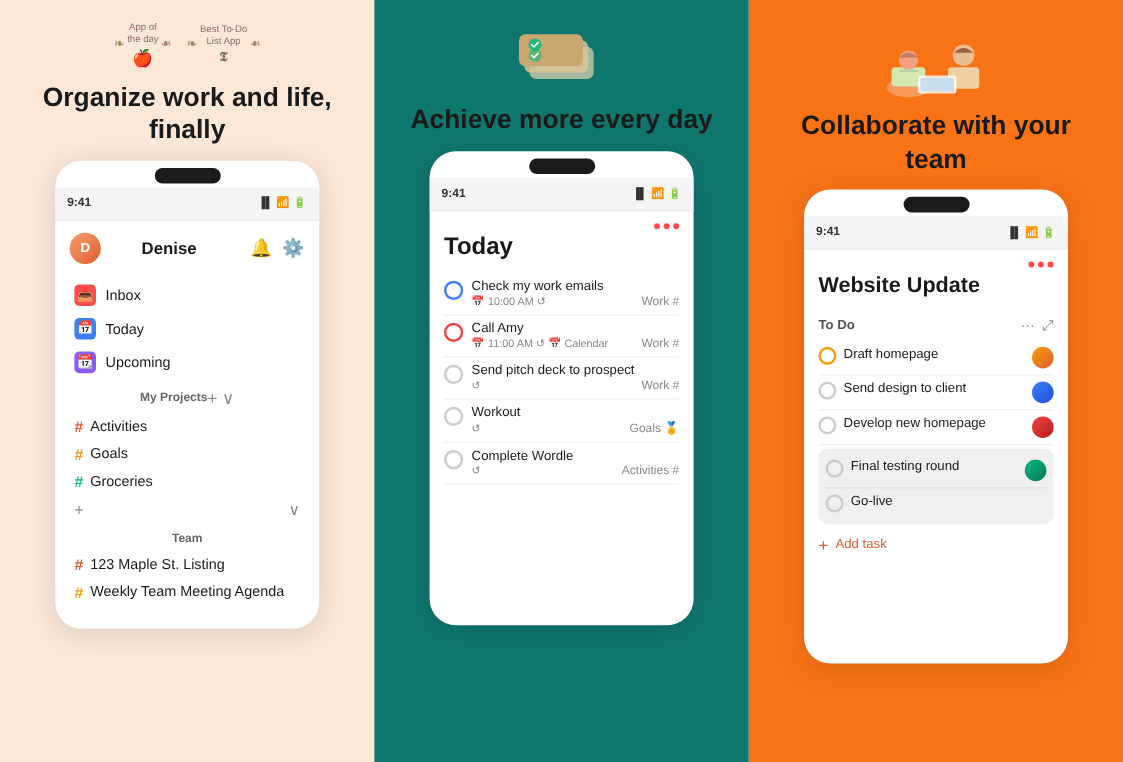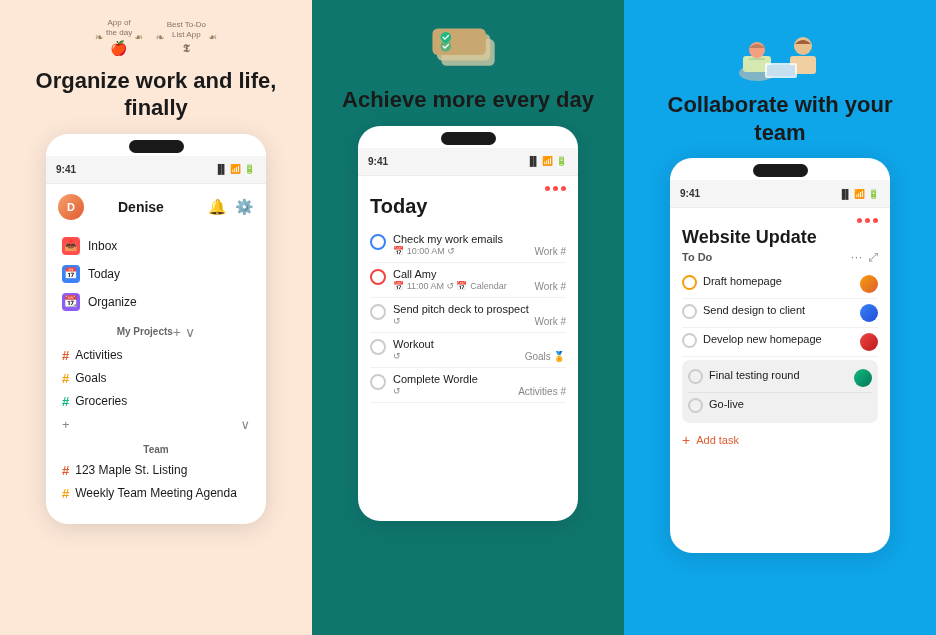--- a/index.html
+++ b/index.html
@@ -17,21 +17,21 @@
       display: flex;
       flex-direction: column;
       align-items: center;
       padding: 18px 16px 16px;
       position: relative;
       overflow: hidden;
     }
 
     .panel-left { background: #fde8d8; }
     .panel-middle { background: #0f766e; }
-    .panel-right { background: #0ea5e9; }
+    .panel-right { background: #f97316; }
 
     
     .badges {
       display: flex;
       gap: 12px;
       margin-bottom: 10px;
       align-items: center;
     }
     .badge {
       display: flex;
@@ -246,21 +246,21 @@
       align-items: center;
       gap: 2px;
       text-align: right;
     }
 
     
     .project-title {
       font-size: 18px;
       font-weight: 700;
       color: #1a1a1a;
-      margin-bottom: 2px;
+      margin-bottom: 16px;
     }
     .todo-section-header {
       display: flex;
       align-items: center;
       justify-content: space-between;
       margin-bottom: 6px;
     }
     .todo-label {
       font-size: 11px;
       font-weight: 600;
@@ -389,21 +389,21 @@
       <div class="nav-item">
         <div class="nav-icon red">📥</div>
         <span>Inbox</span>
       </div>
       <div class="nav-item">
         <div class="nav-icon blue">📅</div>
         <span>Today</span>
       </div>
       <div class="nav-item">
         <div class="nav-icon purple">📆</div>
-        <span>Organize</span>
+        <span>Upcoming</span>
       </div>
 
       <div class="section-header">
         <span class="section-title">My Projects</span>
         <div class="section-actions">
           <span>+</span>
           <span>∨</span>
         </div>
       </div>
       <div class="project-item">

